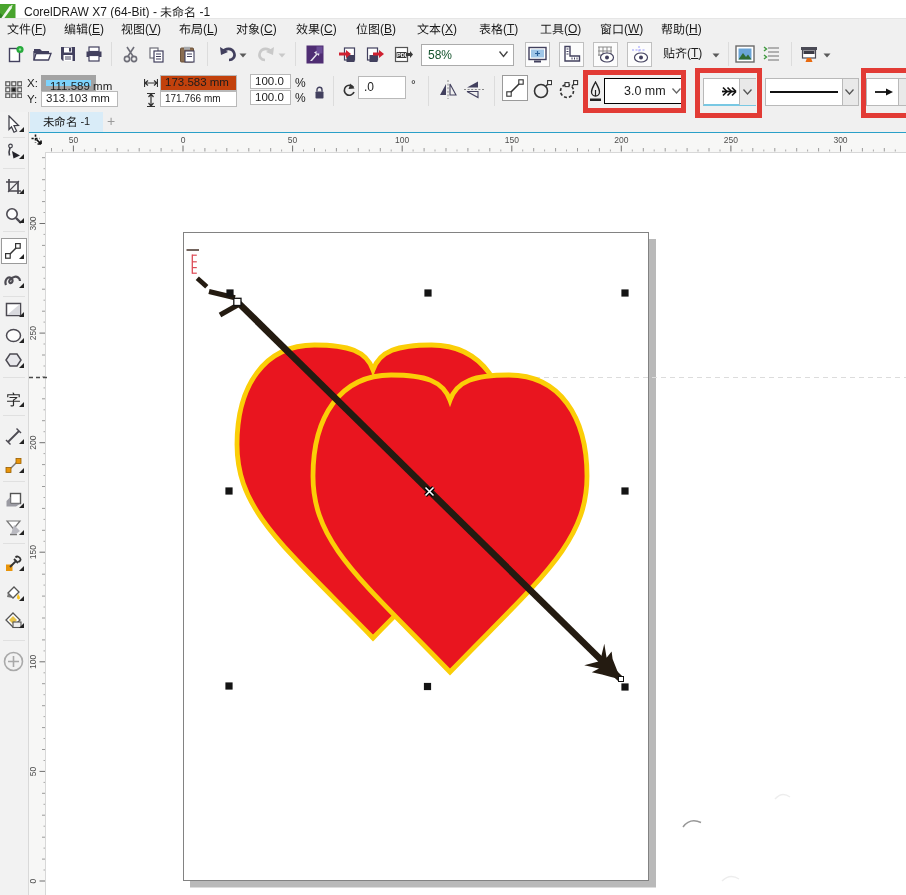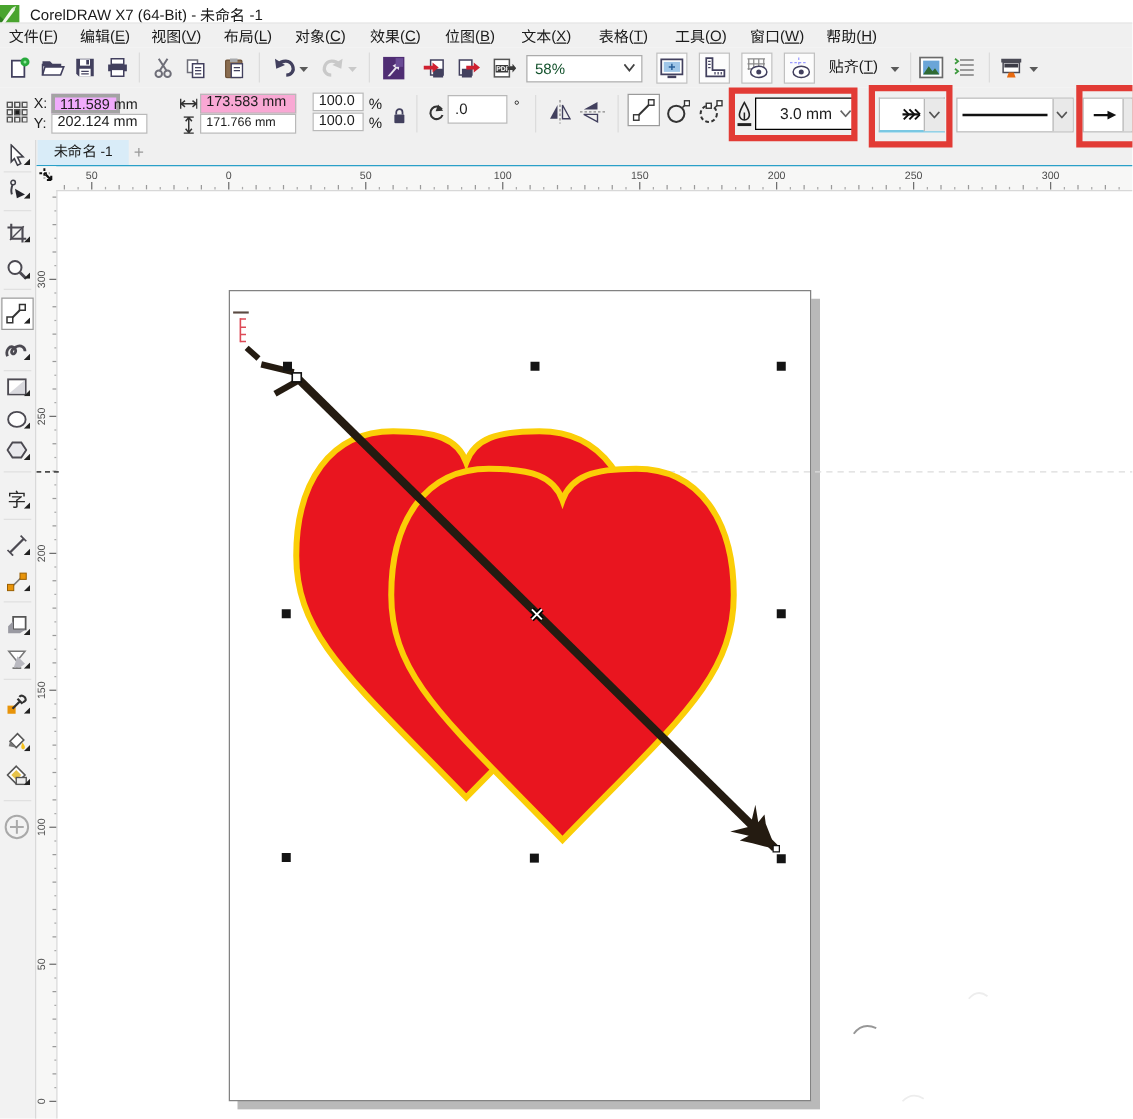--- a/index.html
+++ b/index.html
@@ -524,29 +524,29 @@
       <rect x="12.8" y="0.8" width="4" height="4" fill="none" stroke="#555" stroke-width="1.2"></rect>
       <rect x="0.8" y="6.8" width="4" height="4" fill="none" stroke="#555" stroke-width="1.2"></rect>
       <rect x="6.8" y="6.8" width="4" height="4" fill="#1c1c1c" stroke="#555" stroke-width="1.2"></rect>
       <rect x="12.8" y="6.8" width="4" height="4" fill="none" stroke="#555" stroke-width="1.2"></rect>
       <rect x="0.8" y="12.8" width="4" height="4" fill="none" stroke="#555" stroke-width="1.2"></rect>
       <rect x="6.8" y="12.8" width="4" height="4" fill="none" stroke="#555" stroke-width="1.2"></rect>
       <rect x="12.8" y="12.8" width="4" height="4" fill="none" stroke="#555" stroke-width="1.2"></rect>
     </svg>
 <div class="ab" style="left:27px;top:7px;font-size:11.5px;color:#1c1c1c">X:</div>
 <div class="ab" style="left:27px;top:23px;font-size:11.5px;color:#1c1c1c">Y:</div>
-<div class="ab" style="left:41px;top:5px;width:55px;height:15.5px;background:#f0abfc;border:3px solid #a3a3a3;font-size:11.5px;color:#1c1c1c;line-height:13.5px;padding-left:4px;white-space:nowrap">111.589 mm</div>
-<div class="ab" style="left:41px;top:21px;width:77px;height:15.5px;background:#fff;border:1px solid #b9b9b9;font-size:11.5px;color:#1c1c1c;line-height:13.5px;padding-left:4px;white-space:nowrap">202.124 mm</div>
+<div class="ab" style="left:41px;top:5px;width:55px;height:15.5px;background:#7dd3fc;border:5px solid #a3a3a3;font-size:11.5px;color:#1c1c1c;line-height:13.5px;padding-left:4px;white-space:nowrap">111.589 mm</div>
+<div class="ab" style="left:41px;top:21px;width:77px;height:15.5px;background:#fff;border:1px solid #b9b9b9;font-size:11.5px;color:#1c1c1c;line-height:13.5px;padding-left:4px;white-space:nowrap">313.103 mm</div>
 <svg class="ab" style="left:144px;top:8px" width="14" height="10" viewBox="0 0 14 10">
       <path d="M0.5,1 L0.5,9 M13.5,1 L13.5,9 M1,5 L13,5 M1,5 L4,2.5 M1,5 L4,7.5 M13,5 L10,2.5 M13,5 L10,7.5" stroke="#333" stroke-width="1.2" fill="none"></path>
     </svg>
 <svg class="ab" style="left:146px;top:23px" width="10" height="14" viewBox="0 0 10 14">
       <path d="M1,0.5 L9,0.5 M1,13.5 L9,13.5 M5,1 L5,13 M5,1 L2.5,4 M5,1 L7.5,4 M5,13 L2.5,10 M5,13 L7.5,10" stroke="#333" stroke-width="1.2" fill="none"></path>
     </svg>
-<div class="ab" style="left:160px;top:5px;width:77px;height:15.5px;background:#f9a8d4;border:1px solid #b9b9b9;font-size:11.5px;color:#1c1c1c;line-height:13.5px;padding-left:4px;white-space:nowrap">173.583 mm</div>
+<div class="ab" style="left:160px;top:5px;width:77px;height:15.5px;background:#c2410c;border:1px solid #b9b9b9;font-size:11.5px;color:#1c1c1c;line-height:13.5px;padding-left:4px;white-space:nowrap">173.583 mm</div>
 <div class="ab" style="left:160px;top:21px;width:77px;height:15.5px;background:#fff;border:1px solid #b9b9b9;font-size:10px;color:#1c1c1c;line-height:13.5px;padding-left:4px;white-space:nowrap">171.766 mm</div>
 <div class="ab" style="left:250px;top:4px;width:41px;height:15px;background:#fff;border:1px solid #b9b9b9;font-size:11.5px;color:#1c1c1c;line-height:13px;padding-left:4px;white-space:nowrap">100.0</div>
 <div class="ab" style="left:250px;top:19.5px;width:41px;height:15px;background:#fff;border:1px solid #b9b9b9;font-size:11.5px;color:#1c1c1c;line-height:13px;padding-left:4px;white-space:nowrap">100.0</div>
 <div class="ab" style="left:295px;top:6px;font-size:12px;color:#1c1c1c">%</div>
 <div class="ab" style="left:295px;top:21px;font-size:12px;color:#1c1c1c">%</div>
 <svg class="ab" style="left:314px;top:16px" width="11" height="13" viewBox="0 0 11 13">
       <rect x="1.5" y="5.5" width="8" height="7" rx="0.8" fill="#42405e"></rect>
       <path d="M3,5.5 L3,3.8 A2.5,2.5 0 0 1 8,3.8 L8,5.5" fill="none" stroke="#42405e" stroke-width="1.4"></path>
     </svg>
 <div class="ab" style="left:333px;top:6px;width:1px;height:30px;background:#dcdcdc"></div>

